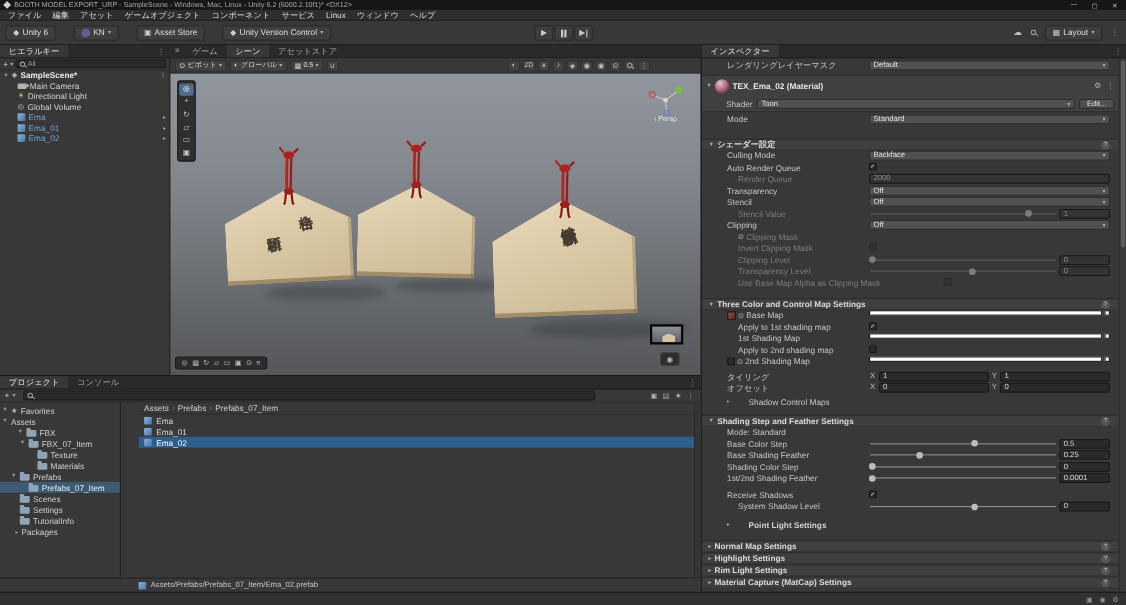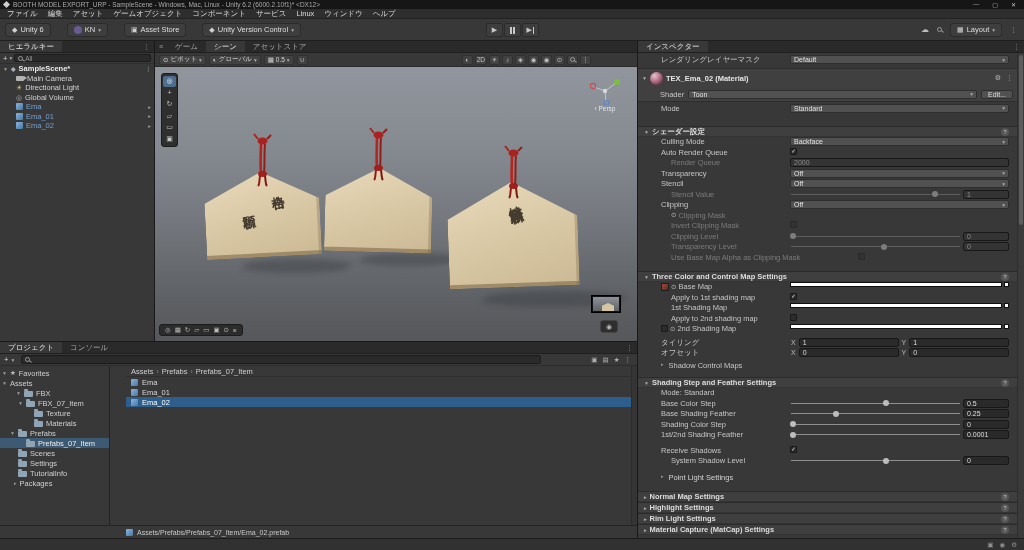--- a/index.html
+++ b/index.html
@@ -86,23 +86,23 @@
 .slider .track{position:absolute;left:1px;right:1px;top:4px;height:1px;background:#8f8f8f}
 .slider .handle{position:absolute;top:1.5px;width:6px;height:6px;border-radius:50%;background:#bcbcbc;margin-left:-3px}
 .dis .ilabel{color:#7c7c7c}
 .dis .dd,.dis .cb{opacity:.45}
 .dis .fld{color:#8a8a8a;background:#343434}
 .dis .slider .track{background:#5e5e5e}
 .dis .slider .handle{background:#7d7d7d}
 .sect{display:flex;align-items:center;gap:3px;height:11px;background:#3f3f3f;border-top:1px solid #2b2b2b;border-bottom:1px solid #343434;padding-left:6px;font-size:7.5px;font-weight:bold;color:#dcdcdc}
 .sect .fold{font-size:5px;color:#aaa}
 .sect .q{margin-left:auto;margin-right:8px;width:8px;height:8px;border-radius:50%;background:#565656;color:#c9c9c9;font-size:5.5px;font-weight:normal;display:flex;align-items:center;justify-content:center}
-.foldrow{display:flex;align-items:flex-start;gap:5px;height:10.5px;padding-left:23px;font-size:7.5px;color:#c6c6c6}
+.foldrow{display:flex;align-items:flex-start;gap:17px;height:10.5px;padding-left:23px;font-size:7.5px;color:#c6c6c6}
 .foldrow .fold{font-size:5px;color:#9a9a9a}
-.foldrow.bold{font-weight:normal;color:#d2d2d2}
+.foldrow.bold{font-weight:bold;color:#d2d2d2}
 .mat-header{background:#404040;border-top:1px solid #2d2d2d;border-bottom:1px solid #2d2d2d;padding:2px 4px;margin:2px 0}
 .mh-row1{display:flex;align-items:center;gap:3px;height:15px}
 .mat-sphere{width:13px;height:13px;border-radius:50%;background:radial-gradient(circle at 35% 30%,#e6c3cf,#b0697f 48%,#5d3245 82%,#2c1722);flex:0 0 auto}
 .mat-title{font-size:7.5px;font-weight:bold;color:#e6e6e6;white-space:nowrap;overflow:hidden}
 .mh-icons{margin-left:auto;display:flex;gap:5px;font-size:7px;color:#b5b5b5}
 .mh-row2{display:flex;align-items:flex-end;gap:4px;height:13px;padding-left:18px}
 .shader-label{font-size:7.5px;color:#c6c6c6}
 .fold{font-size:5px;color:#aaa}
 .tgt{font-size:6.5px;color:#b9b9b9}
 .texswatch{width:8px;height:8px;border:1px solid #1c1c1c;background:linear-gradient(135deg,#a34b3a,#5c281f);flex:0 0 auto}

